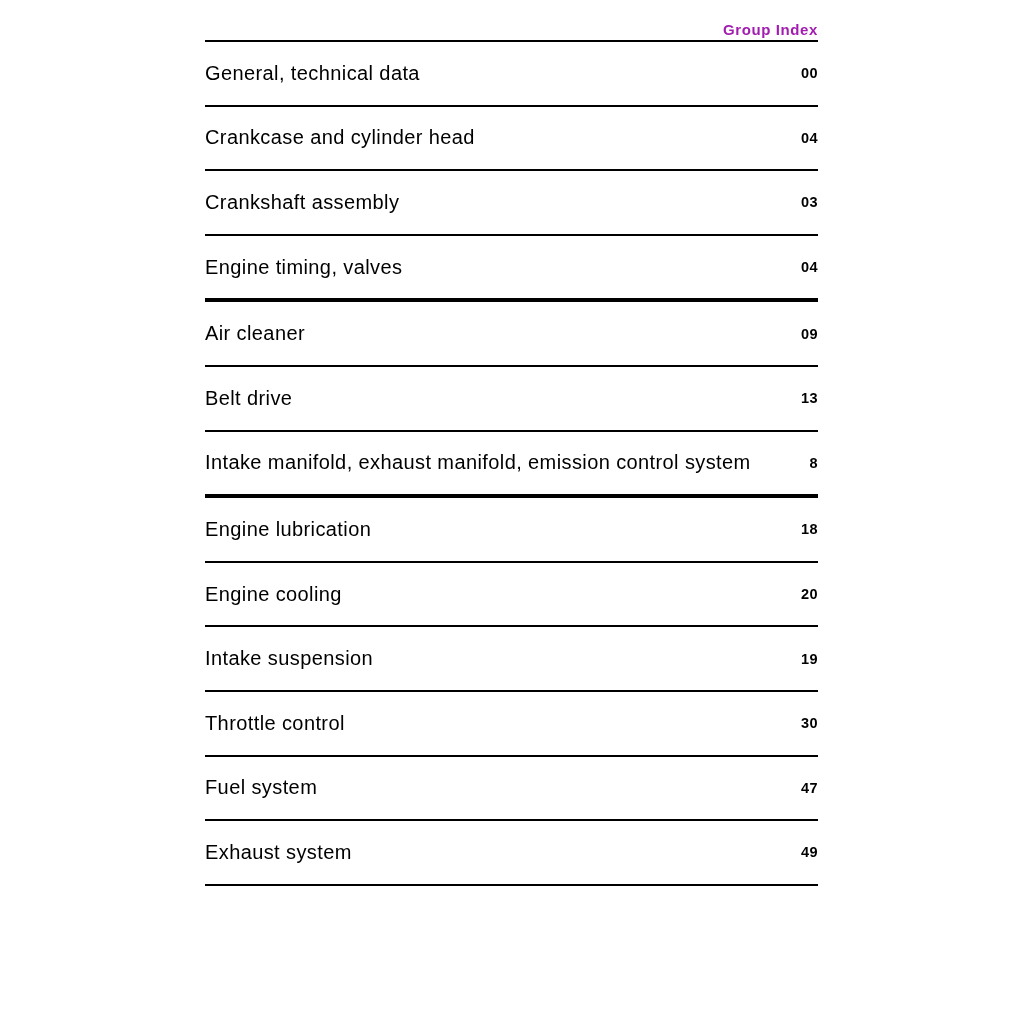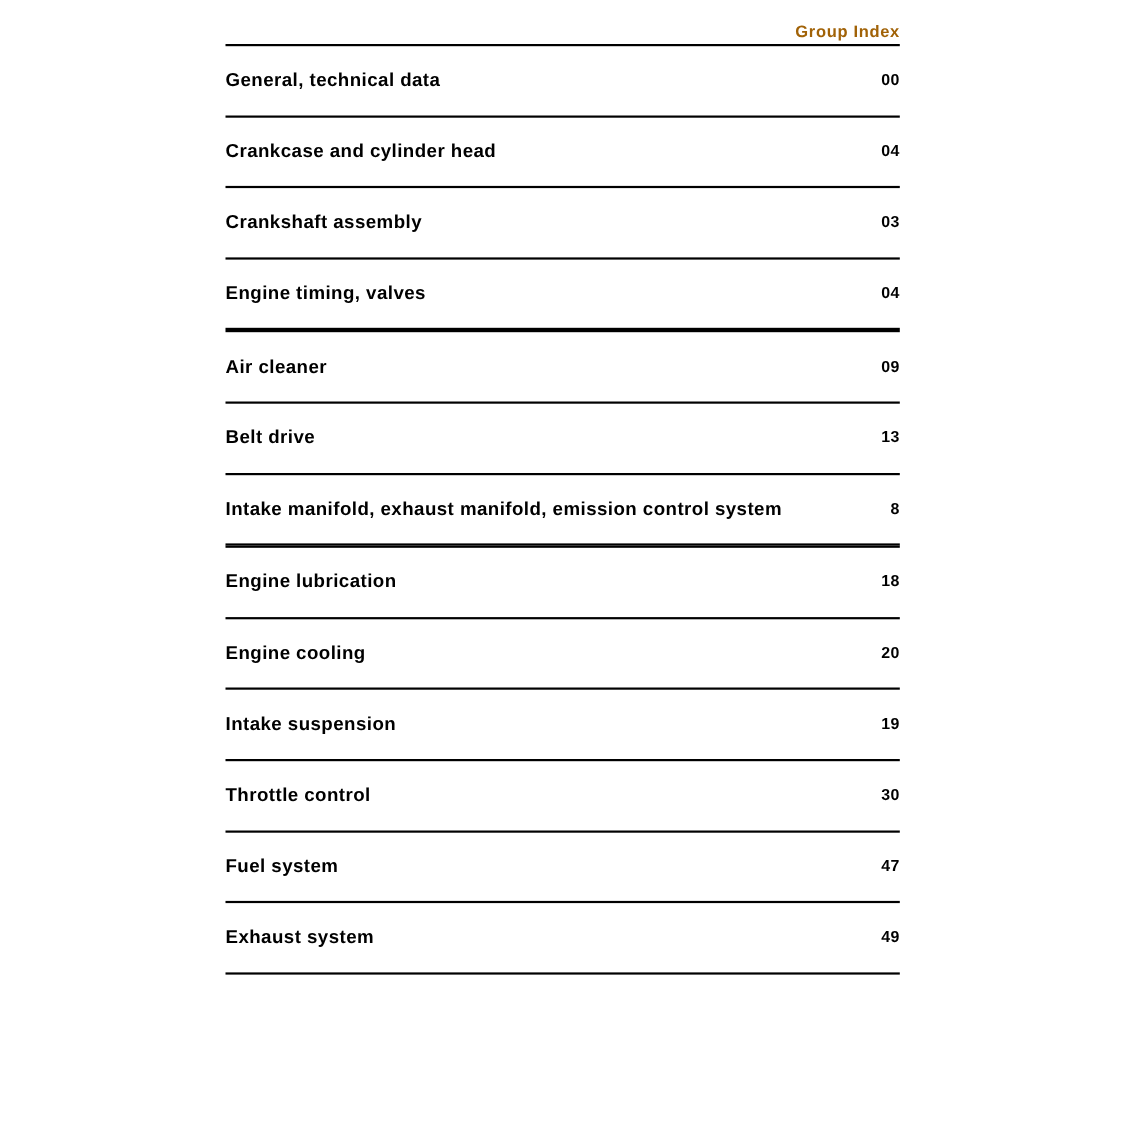--- a/index.html
+++ b/index.html
@@ -30,37 +30,37 @@
     display: flex;
     justify-content: flex-end;
     align-items: flex-end;
     height: 30px;
     padding-bottom: 2px;
   }
   .header-title {
     font-size: 15px;
     font-weight: bold;
     letter-spacing: 0.6px;
-    color: #a16207;
+    color: #a21caf;
   }
   .rule {
     border: none;
     border-top: 2px solid #000;
     margin: 0;
     height: 0;
   }
   .row {
     display: flex;
     align-items: center;
     justify-content: space-between;
     height: 62.6px;
   }
   .row-label {
-    font-size: 17px;
-    font-weight: bold;
+    font-size: 20px;
+    font-weight: normal;
     letter-spacing: 0.4px;
     white-space: nowrap;
   }
   .row-code {
     font-size: 14.5px;
     font-weight: bold;
     letter-spacing: 0.4px;
     white-space: nowrap;
     text-align: right;
   }

